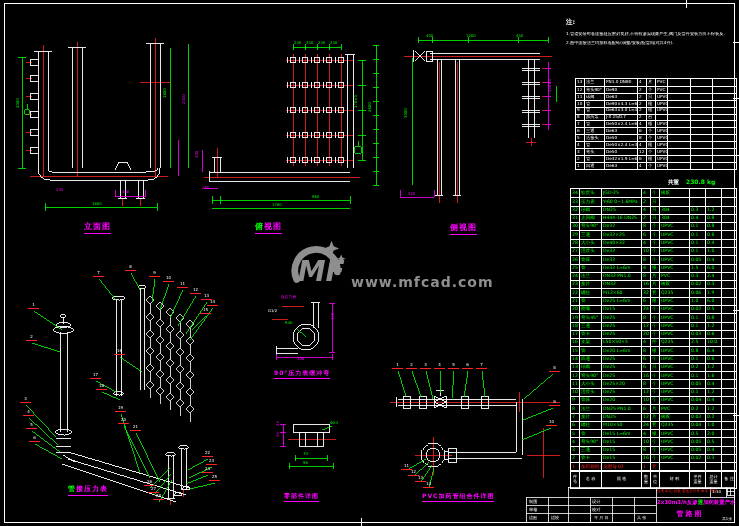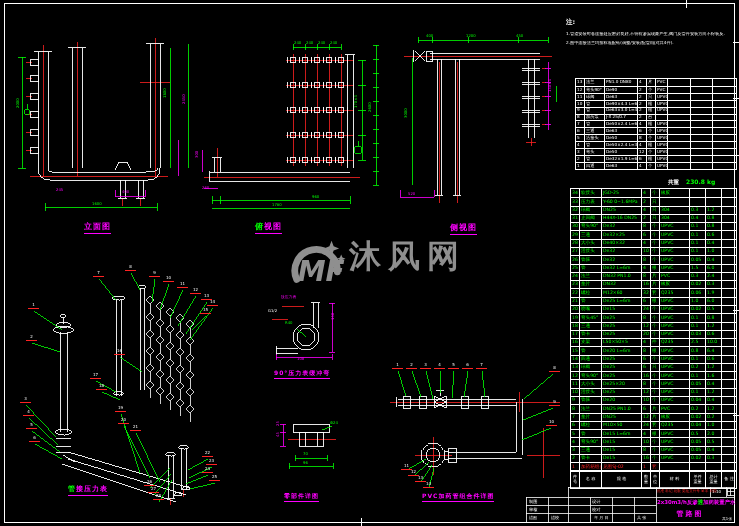--- a/index.html
+++ b/index.html
@@ -799,21 +799,21 @@
   <div class="tb mag-t" id="tb-title2">管路图</div>
   <div class="tb" style="left:722px;top:516.5px;font-size:3.8px;">共1张</div>
 
   <div id="watermark">
     <svg width="58" height="58" viewBox="0 0 60 60">
       <path d="M8 44 A22 22 0 1 1 50 36" fill="none" stroke="#9a9a9a" stroke-width="7" stroke-linecap="round"></path>
       <text x="9" y="46" font-size="29" font-style="italic" font-weight="bold" fill="#9a9a9a" font-family="DejaVu Sans, sans-serif">MF</text>
       <path d="M44 4 l2.2 5.6 5.6 2.2 -5.6 2.2 -2.2 5.6 -2.2 -5.6 -5.6 -2.2 5.6 -2.2 z" fill="#9a9a9a"></path>
       <path d="M54 18 l1.3 3.2 3.2 1.3 -3.2 1.3 -1.3 3.2 -1.3 -3.2 -3.2 -1.3 3.2 -1.3 z" fill="#9a9a9a"></path>
     </svg>
-    <div id="wm-brand">沐风网</div>
+    <div id="wm-url">www.mfcad.com</div>
   </div>
 
 <div class="lbl" style="left: 84px; top: 223px; font-size: 8px;"><span style="color: rgb(255, 0, 255);">立面图</span></div>
     <div class="lbl" style="left: 255px; top: 223px; font-size: 8px;"><span style="color: rgb(0, 255, 0);">俯</span><span style="color: rgb(255, 0, 255);">视图</span></div>
     <div class="lbl" style="left: 450px; top: 224px; font-size: 8px;"><span style="color: rgb(255, 0, 255);">侧视图</span></div>
     <div class="lbl" style="left: 68px; top: 486px; font-size: 7px;"><span style="color: rgb(0, 255, 0);">管</span><span style="color: rgb(255, 0, 255);">接压力表</span></div>
     <div class="lbl" style="left: 274px; top: 370px; font-size: 6px;"><span style="color: rgb(255, 0, 255);">90°压力表缓冲弯</span></div>
     <div class="lbl" style="left: 284px; top: 493px; font-size: 6px;"><span style="color: rgb(255, 0, 255);">零部件详图</span></div>
     <div class="lbl" style="left: 422px; top: 493px; font-size: 6px;"><span style="color: rgb(255, 0, 255);">PVC加药管组合件详图</span></div>
     <span class="dim rot" style="left: 16px; top: 108px; color: rgb(0, 255, 0);">2000</span>

